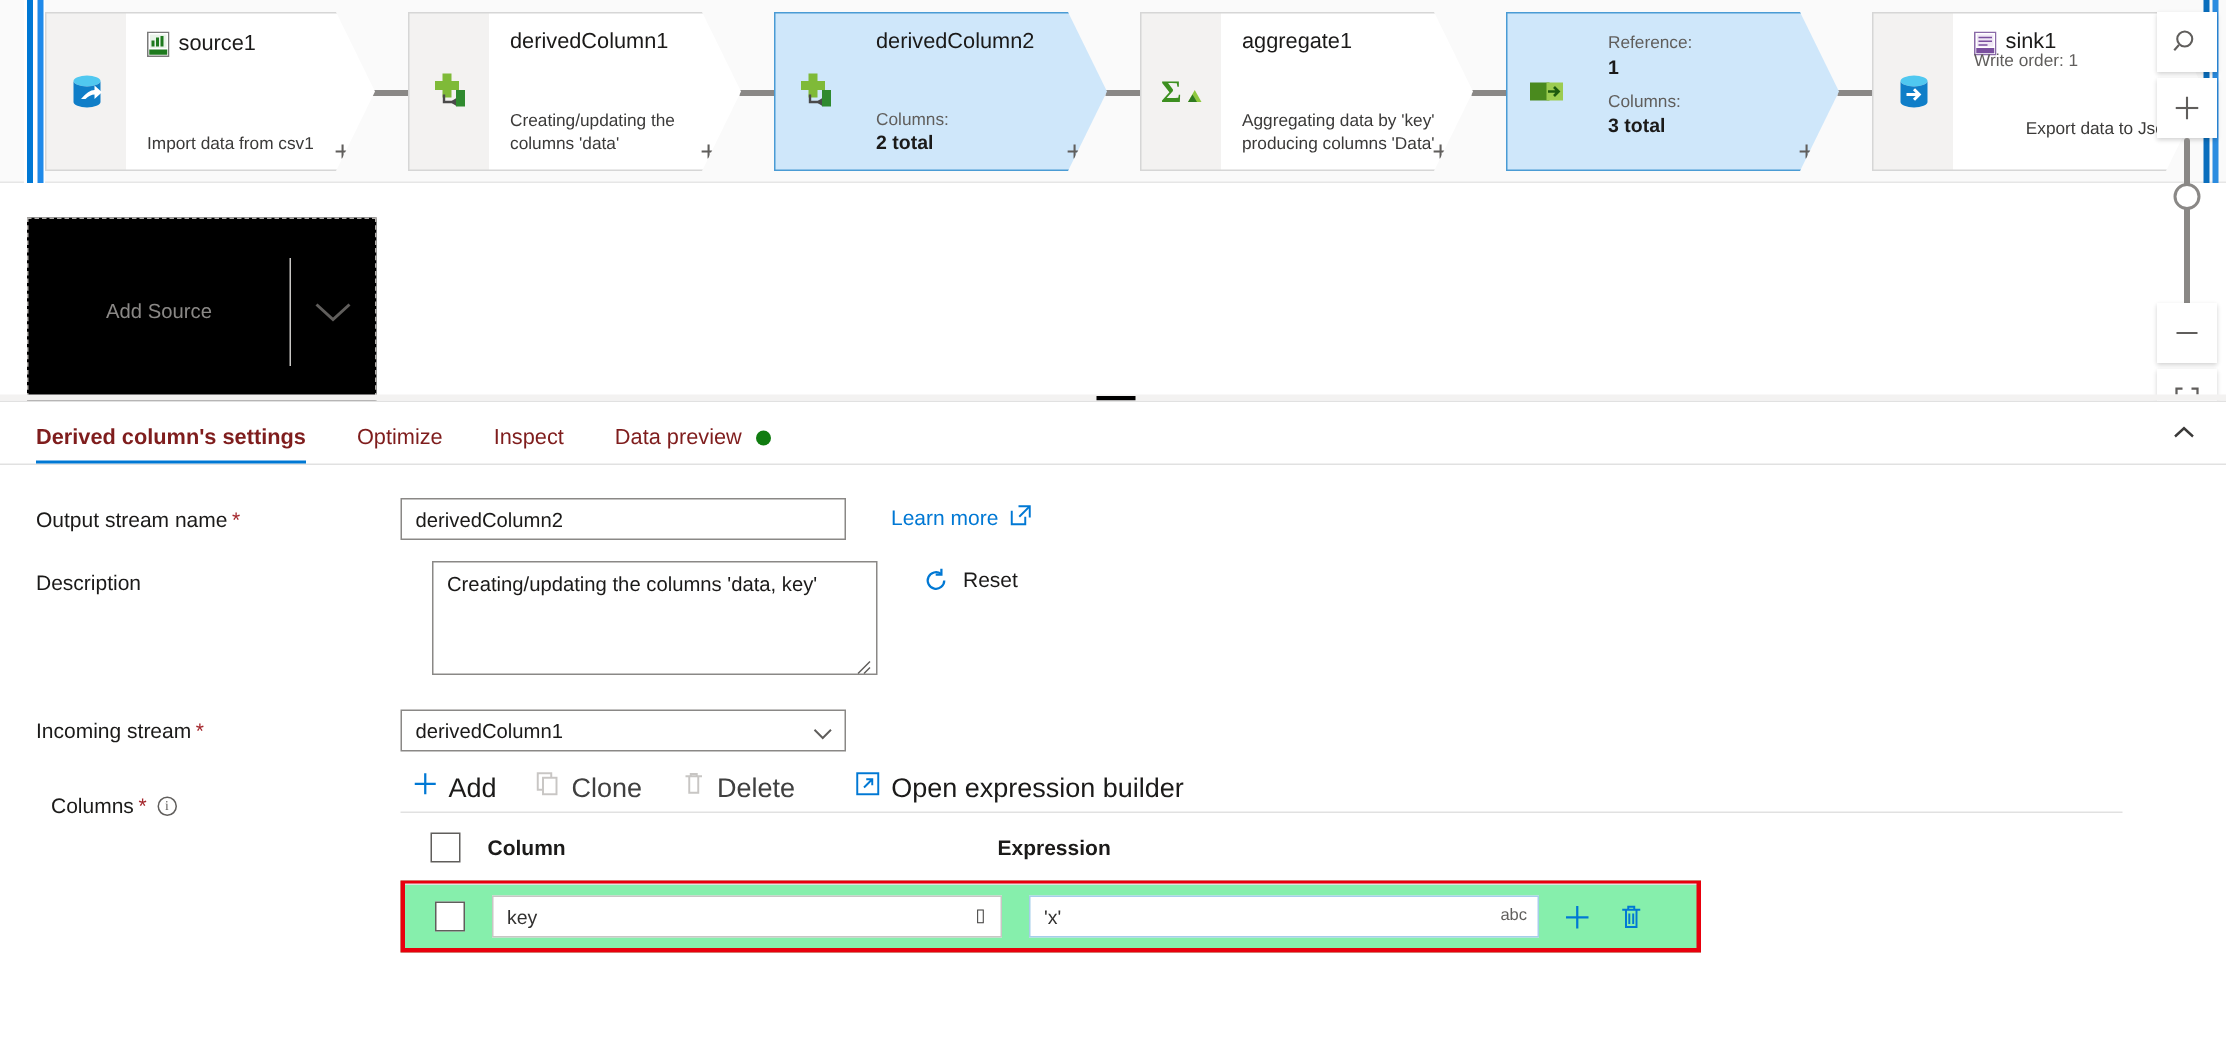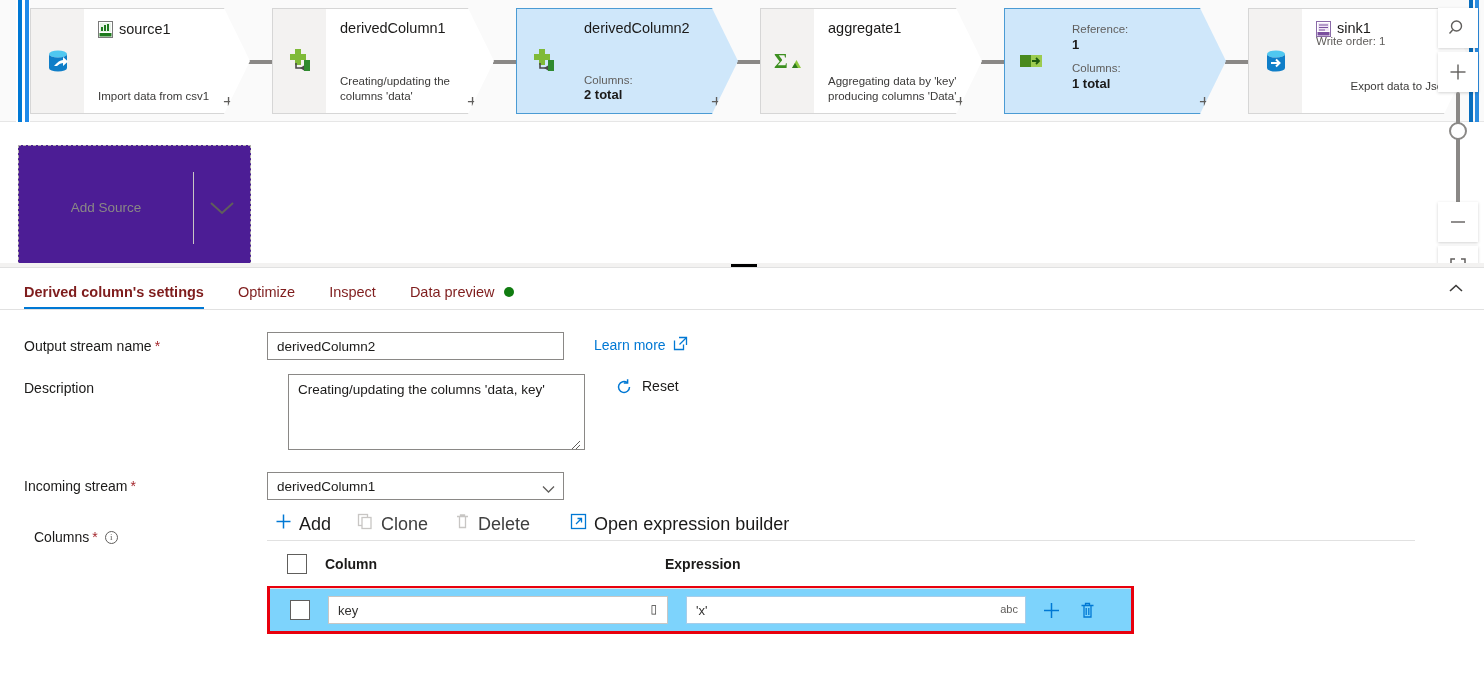--- a/index.html
+++ b/index.html
@@ -83,21 +83,21 @@
   
   .connector {
     position: absolute; height: 4px; background: #8a8886; top: 60px;
   }
 
   
   #add-source {
     position: absolute; left: 18px; top: 145px;
     width: 233px; height: 125px;
     border: 1px dashed #b3b0ad;
-    background: #4c1d95;
+    background: #000000;
     display: flex; align-items: center;
   }
   #add-source .label {
     flex: 1; text-align: center; color: #8a8886; font-size: 13.5px;
   }
   #add-source .sep { width: 1px; height: 72px; background: #c8c6c4; }
   #add-source .chev {
     width: 56px; display: flex; align-items: center; justify-content: center;
     color: #605e5c;
   }
@@ -250,21 +250,21 @@
   #head-col-name { margin-left: 18px; width: 340px; }
   #head-col-expr { margin-left: 0px; }
 
   #cols-row-wrap {
     position: relative;
     border: 3px solid #e8000d;
     padding: 8px 10px 8px 20px;
     display: flex; align-items: center;
     height: 48px;
     width: 867px;
-    background: #7dd3fc;
+    background: #86efac;
   }
   #cols-row-wrap::before {
     content: ""; position: absolute; left: 0; right: 0; top: -1px; height: 1px;
     background: #e1e1e1;
   }
   .cell-input-wrap { position: relative; margin-left: 18px; }
   .cell-input {
     width: 340px; height: 28px; border: 1px solid #c8c6c4;
     font-family: "Liberation Sans", sans-serif; font-size: 13px; color: #323130;
     padding: 0 34px 0 9px; outline: none; background: #fff;
@@ -388,21 +388,21 @@
         <path d="M14 10 h7 m-3 -3 l3 3 l-3 3" stroke="#1e5a0e" stroke-width="1.8" fill="none"></path>
       </svg>
     </div>
     <div class="node-body" style="width:168px; justify-content:flex-start; gap:10px; padding-top:14px;">
       <div>
         <div class="node-kv-label">Reference:</div>
         <div class="node-kv-value">1</div>
       </div>
       <div>
         <div class="node-kv-label">Columns:</div>
-        <div class="node-kv-value">1 total</div>
+        <div class="node-kv-value">3 total</div>
       </div>
       <span class="node-plus">+</span>
     </div>
   </div>
 
   <div class="node" style="left:1248px; width:222px;">
     <div class="node-icon-cell">
       <svg width="30" height="30" viewBox="0 0 30 30">
         <ellipse cx="15" cy="8" rx="9" ry="3.6" fill="#50c8f0"></ellipse>
         <path d="M6 8 V22 a9 3.6 0 0 0 18 0 V8 a9 3.6 0 0 1 -18 0 z" fill="#0f7ec8"></path>

